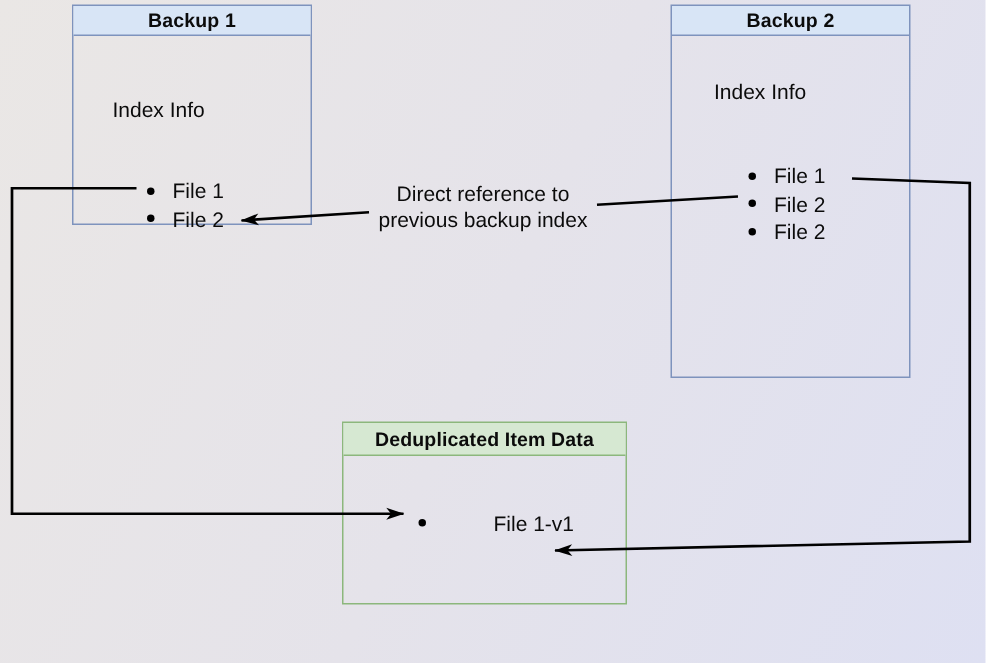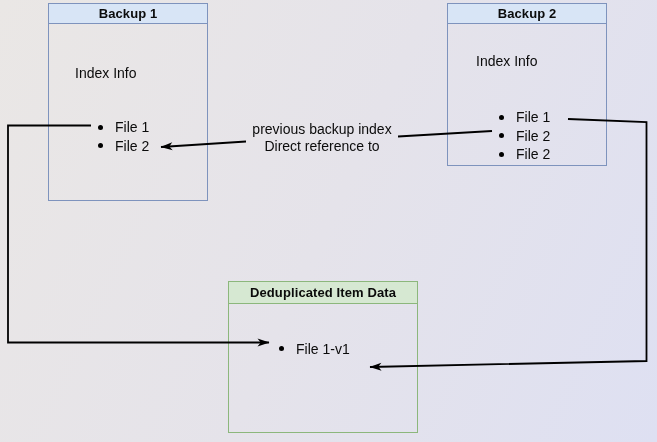--- a/index.html
+++ b/index.html
@@ -40,21 +40,21 @@
     font-size: 14px;
     line-height: 17px;
     white-space: nowrap;
   }
   .file-list { position: absolute; }
   .file-list .li {
     display: flex;
     align-items: center;
     height: 18.5px;
   }
-  #dedup-box .file-list .li { height: 19px; }
+  #dedup-box .file-list .li { height: 19px; gap: 33px; }
   .bullet {
     width: 5px;
     height: 5px;
     border-radius: 50%;
     background: #000;
     flex: 0 0 auto;
   }
   .li .txt {
     margin-left: 12px;
     font-size: 14px;
@@ -78,67 +78,67 @@
   }
   #connector-layer path.edge {
     fill: none;
     stroke: var(--line-color);
     stroke-width: 1.8;
   }
 </style>
 </head>
 <body style="--bg-from: #eae7e5; --bg-to: #dee0f2; --blue-fill: #d8e5f6; --blue-border: #7e93bd; --green-fill: #d6e8d2; --green-border: #8cb77c; --line-color: #000000;">
 
-<div class="box blue" id="backup1-box" style="left:48px; top:3px; width:160px; height:198px;">
+<div class="box blue" id="backup1-box" style="left:48px; top:3px; width:160px; height:147px;">
   <div class="box-header">Backup 1</div>
   <div class="index-label" style="left:26px; top:61px;">Index Info</div>
   <div class="file-list" style="left:49px; top:114px;">
     <div class="li">
       <span class="bullet"></span>
       <span class="txt">File 1</span>
     </div>
     <div class="li">
       <span class="bullet"></span>
       <span class="txt">File 2</span>
     </div>
   </div>
 </div>
 
-<div class="box blue" id="backup2-box" style="left:447px; top:3px; width:160px; height:163px;">
+<div class="box blue" id="backup2-box" style="left:447px; top:3px; width:160px; height:249px;">
   <div class="box-header">Backup 2</div>
   <div class="index-label" style="left:28px; top:49px;">Index Info</div>
   <div class="file-list" style="left:51px; top:104px;">
     <div class="li">
       <span class="bullet"></span>
       <span class="txt">File 1</span>
     </div>
     <div class="li">
       <span class="bullet"></span>
       <span class="txt">File 2</span>
     </div>
     <div class="li">
       <span class="bullet"></span>
       <span class="txt">File 2</span>
     </div>
   </div>
 </div>
 
-<div class="box green" id="dedup-box" style="left:228px; top:281px; width:190px; height:152px;">
+<div class="box green" id="dedup-box" style="left:228px; top:281px; width:190px; height:122px;">
   <div class="box-header">Deduplicated Item Data</div>
   <div class="file-list" style="left:50px; top:57px;">
     <div class="li">
       <span class="bullet"></span>
       <span class="txt">File 1-v1</span>
     </div>
   </div>
 </div>
 
 <div class="annotation">
+  <div>Direct reference to</div>
   <div>previous backup index</div>
-  <div>Direct reference to</div>
 </div>
 
 <svg id="connector-layer" width="657" height="442" viewBox="0 0 657 442">
   <defs>
     <marker id="arrowhead" markerUnits="userSpaceOnUse" markerWidth="14" markerHeight="10" refX="12.5" refY="5" orient="auto">
       <path d="M1 1 L13 5 L1 9 L4.2 5 Z" fill="#000"></path>
     </marker>
   </defs>
   <path class="edge" d="M91 125.5 L8 125.5 L8 342.5 L269 342.5" marker-end="url(#arrowhead)"></path>
   <path class="edge" d="M568 119 L646.5 122 L646.5 361 L370 367" marker-end="url(#arrowhead)"></path>

